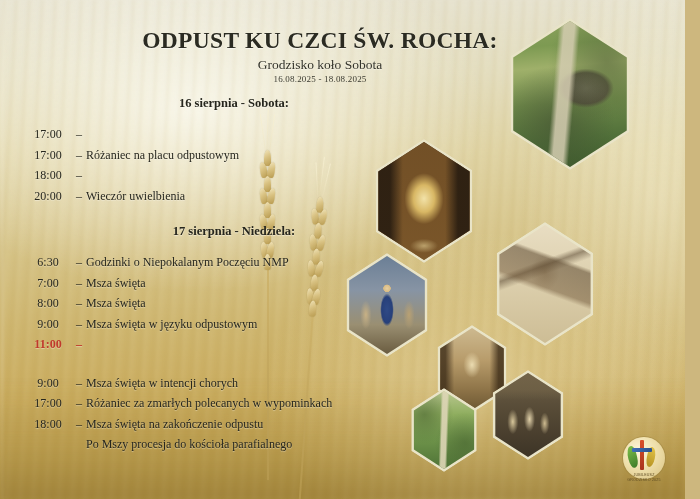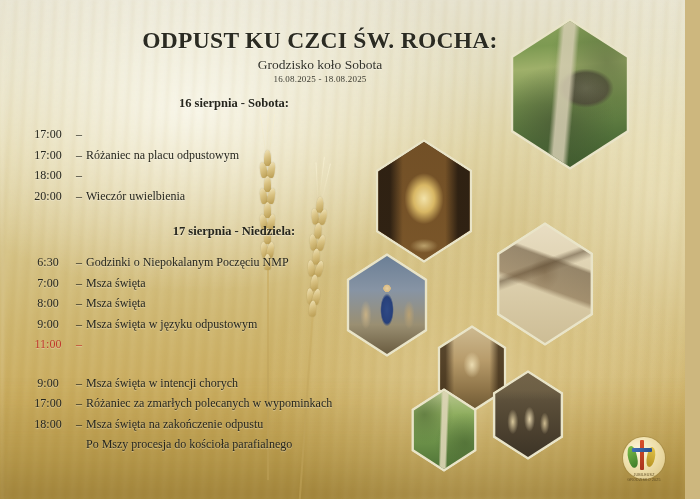--- a/index.html
+++ b/index.html
@@ -149,21 +149,21 @@
   .row .time {
     width: 48px;
     flex: none;
   }
   .row .dash {
     width: 14px;
     flex: none;
   }
   .row.highlight {
     color: #c0392b;
-    font-weight: normal;
+    font-weight: bold;
   }
   .row.note .time,
   .row.note .dash {
     visibility: hidden;
   }
   .day-gap {
     height: 14px;
   }
   
   .hex {

